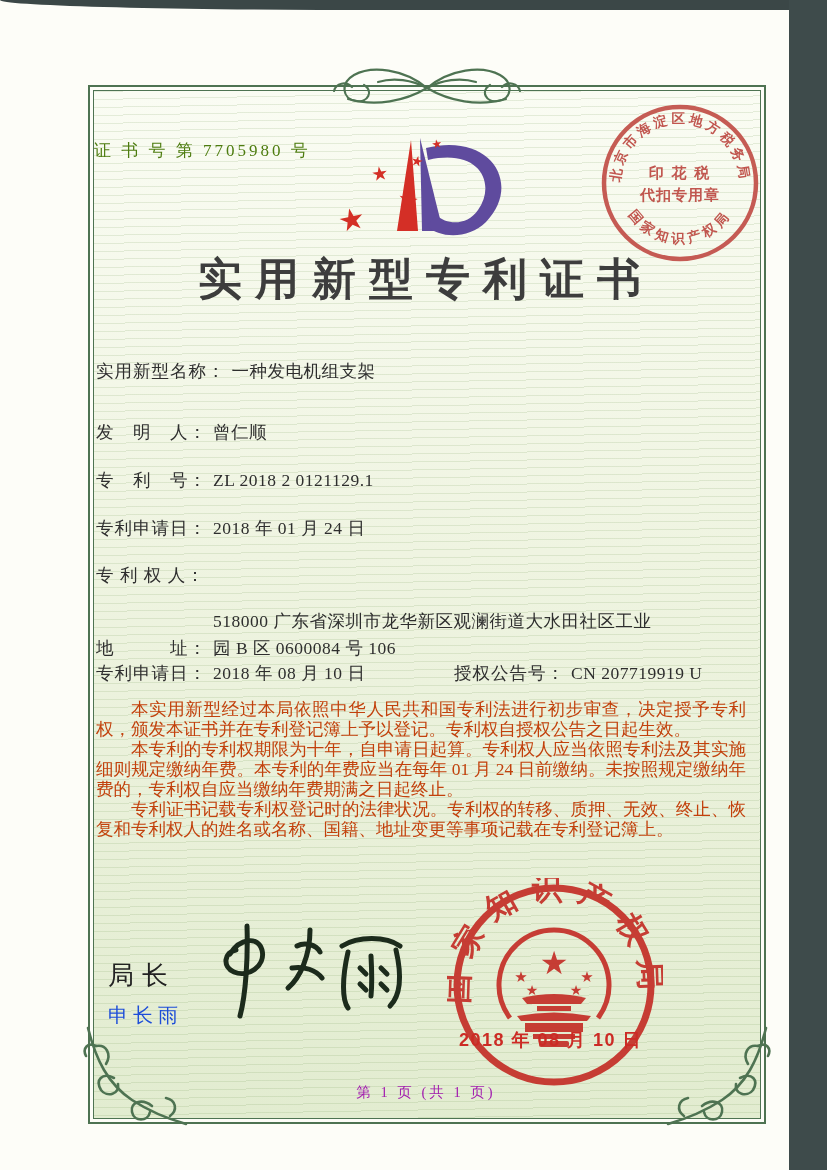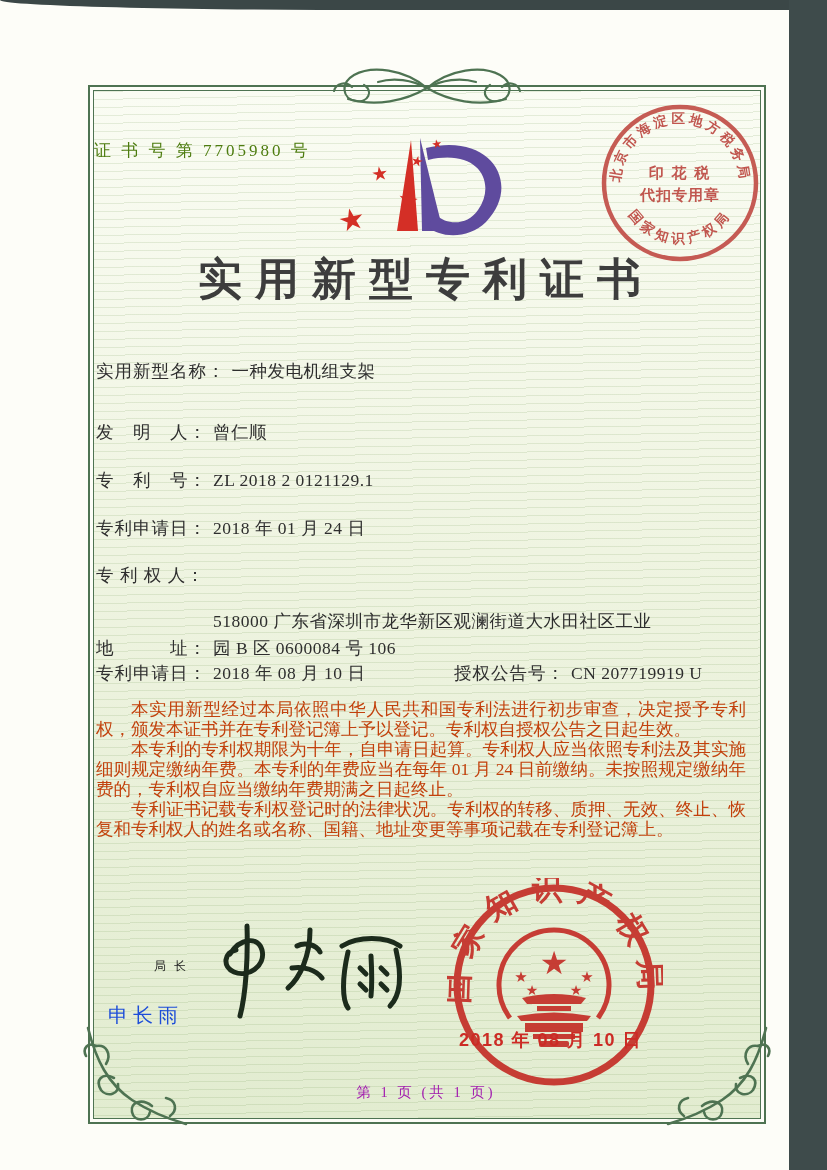--- a/index.html
+++ b/index.html
@@ -29,21 +29,21 @@
   .title{left:88px;top:250px;width:676px;text-align:center;font-size:44px;
     font-weight:bold;letter-spacing:13px;color:#3d3d3d;}
   .field-row{left:96px;width:655px;display:flex;font-size:17.5px;line-height:27px;align-items:flex-end;}
   .flabel{white-space:pre;letter-spacing:1px;}
   .fvalue{margin-left:6px;letter-spacing:0.5px;}
   .row-double .pair{display:flex;}
   .row-double .pair.right{position:absolute;left:358px;top:0;}
   .paras{left:96px;top:699px;width:650px;font-size:17.5px;line-height:20px;
     text-align:justify;color:#c2410c;}
   .paras p{margin:0;text-indent:2em;}
-  .sig-title{left:108px;top:958px;font-size:12px;letter-spacing:8px;color:#222;margin-left:46px;}
+  .sig-title{left:108px;top:958px;font-size:26px;letter-spacing:8px;color:#222;}
   .sig-name{left:108px;top:1002px;font-size:20px;letter-spacing:5px;color:#1d4ed8;}
   .signature-svg{left:192px;top:916px;}
   .seal-svg{left:447px;top:878px;}
   .seal-date{left:459px;top:1028px;font-size:18px;font-weight:600;color:#cc2b25;
     letter-spacing:1.5px;z-index:4;font-family:"Liberation Sans","DejaVu Sans",sans-serif;}
   .footer{left:88px;top:1083px;width:676px;text-align:center;font-size:14.5px;
     letter-spacing:3px;color:#a21caf;}
   svg text{font-family:"Liberation Serif","DejaVu Serif",serif;}
 </style>
 </head>

